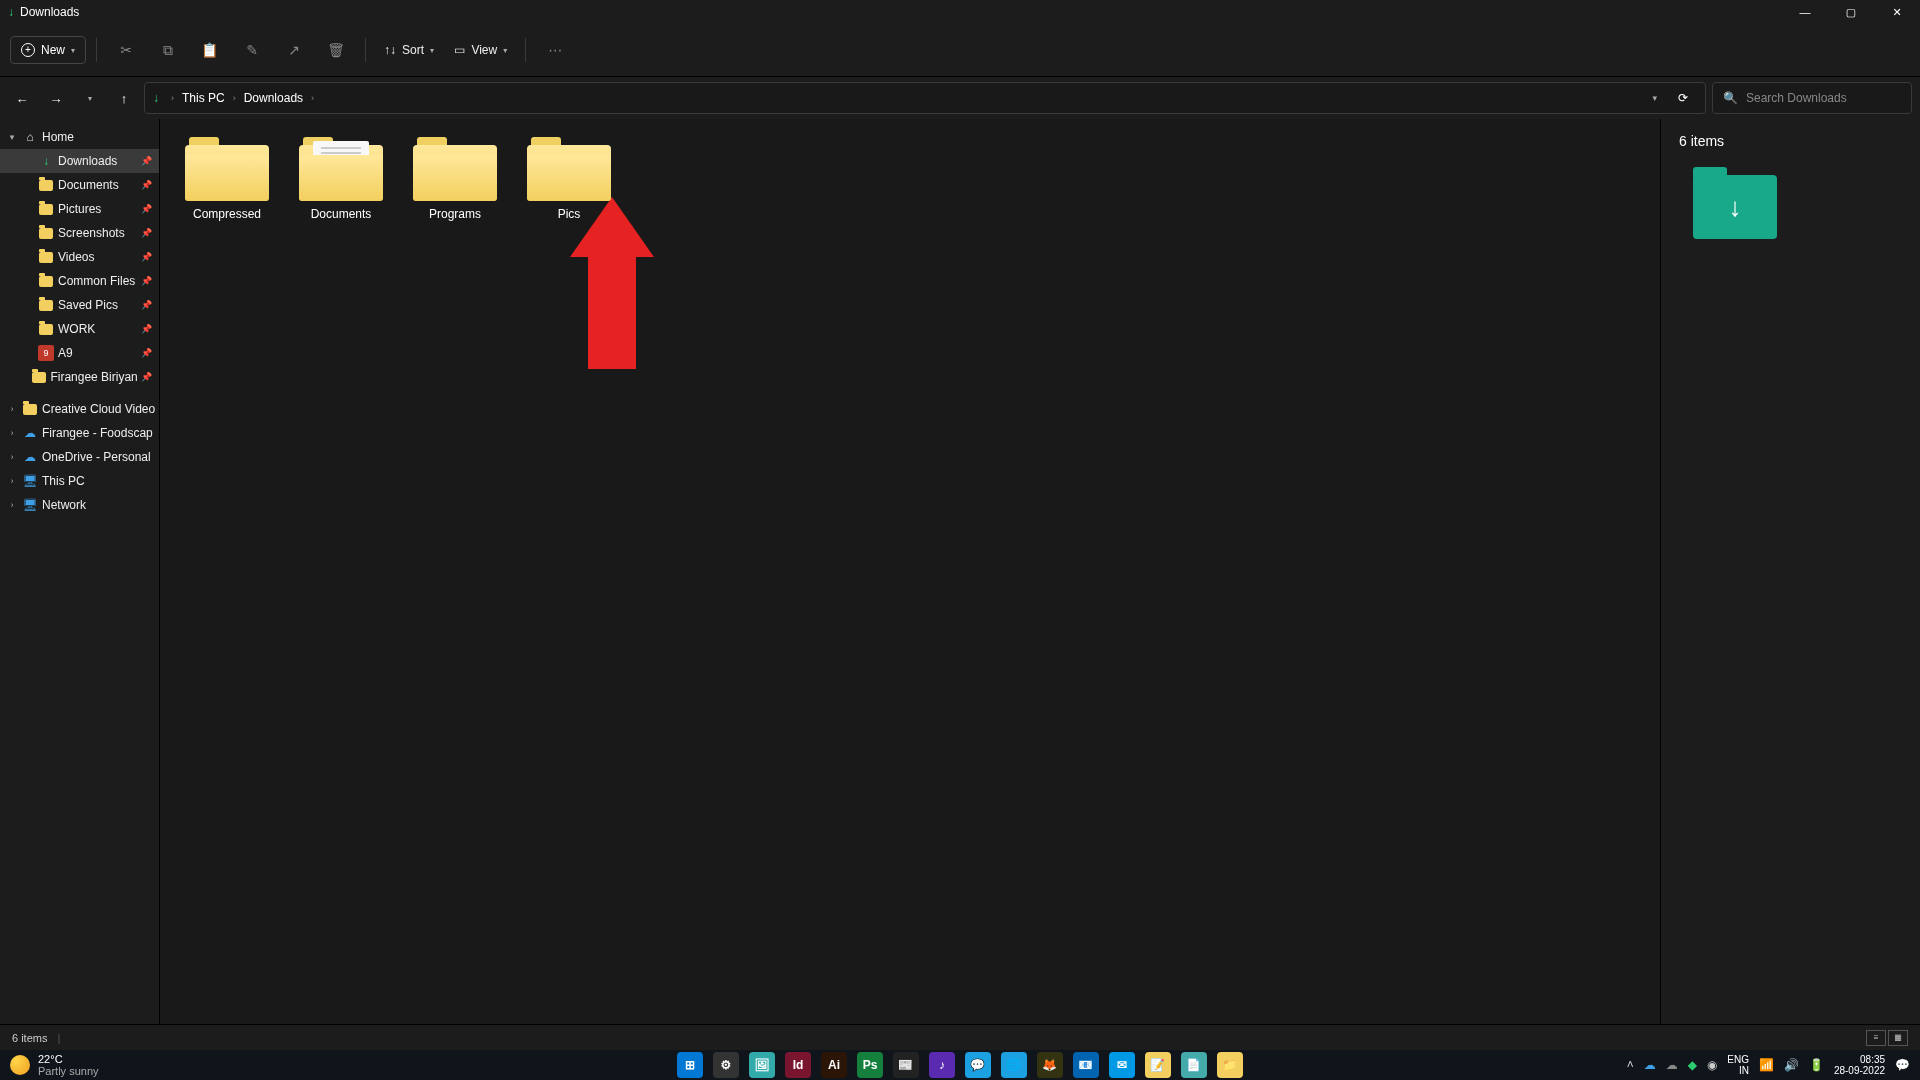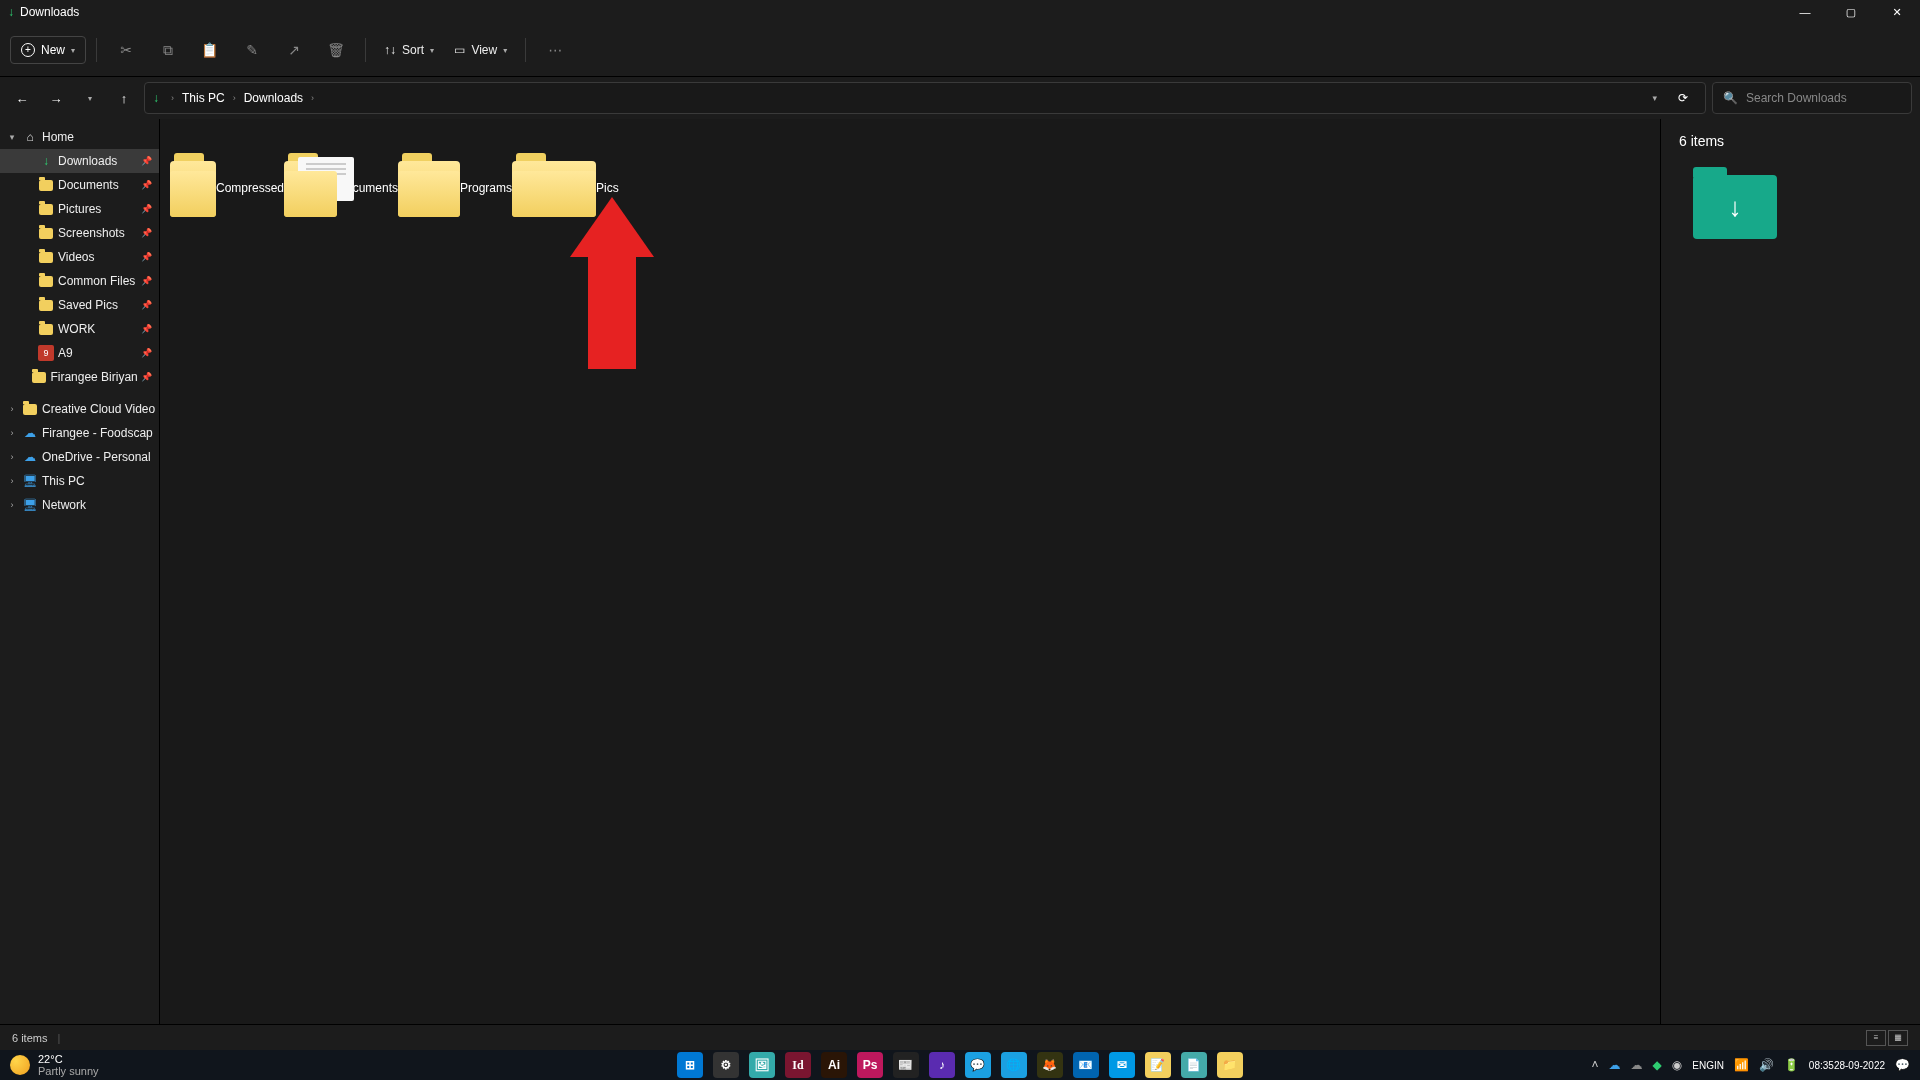--- a/index.html
+++ b/index.html
@@ -34,21 +34,21 @@
 .body { display:flex; height:calc(100% - 24px - 53px - 42px - 26px - 30px); }
 .sidebar { width:160px; background:#1c1c1c; border-right:1px solid #000; padding-top:6px; font-size:12px; overflow:hidden; }
 .node { display:flex; align-items:center; height:24px; padding-left:6px; gap:4px; color:#eee; white-space:nowrap; }
 .node.sel { background:#3a3a3a; }
 .node .exp { width:12px; font-size:9px; color:#aaa; text-align:center; }
 .node .ico { width:16px; height:16px; display:flex; align-items:center; justify-content:center; font-size:12px; }
 .node .pin { margin-left:auto; margin-right:6px; color:#666; font-size:9px; }
 .indent1 { padding-left:22px; }
 
 .content { flex:1; background:#191919; padding:14px 10px; display:flex; flex-wrap:wrap; align-content:flex-start; gap:0; position:relative; }
-.folder { width:114px; height:100px; display:flex; flex-direction:row; align-items:center; justify-content:flex-start; padding-top:4px; }
+.folder { width:114px; height:100px; display:flex; flex-direction:column; align-items:center; justify-content:flex-start; padding-top:4px; }
 .folder .ficon { width:84px; height:64px; position:relative; }
 .folder .ficon .tab { position:absolute; top:0; left:4px; width:30px; height:10px; background:#f0d060; border-radius:3px 3px 0 0; }
 .folder .ficon .body1 { position:absolute; top:8px; left:0; right:0; bottom:0; background:linear-gradient(#ffe89a,#f2cf5e); border-radius:4px; }
 .folder .ficon .paper { position:absolute; top:4px; left:14px; width:56px; height:44px; background:#f8f8f8; border-radius:2px; display:flex; flex-direction:column; gap:3px; padding:6px 8px; }
 .folder .ficon .paper .line { height:2px; background:#ccc; }
 .folder .ficon .front { position:absolute; top:18px; left:0; right:0; bottom:0; background:linear-gradient(#ffe89a,#f2cf5e); border-radius:3px; transform:skewX(0deg); }
 .folder .ficon .prog { position:absolute; top:20px; left:30px; width:26px; height:26px; background:#2ecc71; border-radius:4px; }
 .folder .lbl { font-size:12px; color:#fff; margin-top:6px; text-align:center; }
 
 .details { width:260px; background:#1c1c1c; border-left:1px solid #000; padding:14px 18px; }
@@ -62,21 +62,21 @@
 .viewtoggle { display:flex; gap:2px; }
 .viewtoggle .vt { width:20px; height:16px; border:1px solid #555; display:flex; align-items:center; justify-content:center; font-size:8px; }
 
 .taskbar { position:absolute; bottom:0; left:0; right:0; height:30px; background:#10151c; display:flex; align-items:center; padding:0 10px; font-size:11px; color:#fff; }
 .weather { display:flex; align-items:center; gap:8px; }
 .weather .sun { width:20px; height:20px; background:radial-gradient(circle at 30% 30%,#ffd54a,#f0a020); border-radius:50%; }
 .weather .txt { display:flex; flex-direction:column; line-height:1.1; }
 .taskbar .center { position:absolute; left:50%; transform:translateX(-50%); display:flex; gap:10px; align-items:center; }
 .tb { width:26px; height:26px; border-radius:4px; display:flex; align-items:center; justify-content:center; font-size:12px; font-weight:bold; }
 .taskbar .right { margin-left:auto; display:flex; align-items:center; gap:10px; }
-.taskbar .right .col { display:flex; flex-direction:row; align-items:flex-end; line-height:1.1; font-size:10px; }
+.taskbar .right .col { display:flex; flex-direction:column; align-items:flex-end; line-height:1.1; font-size:10px; }
 .trayico { font-size:12px; color:#ccc; }
 
 .redarrow { position:absolute; left:410px; top:78px; width:84px; height:170px; pointer-events:none; }
 .redarrow .head { width:0; height:0; border-left:42px solid transparent; border-right:42px solid transparent; border-bottom:60px solid #e62222; }
 .redarrow .shaft { width:48px; height:112px; background:#e62222; margin:0 auto; }
 
 .ico-folder { width:14px; height:11px; background:#f2cf5e; border-radius:2px; position:relative; }
 .ico-folder::before { content:""; position:absolute; top:-3px; left:0; width:6px; height:3px; background:#f2cf5e; border-radius:1px 1px 0 0; }
 .ico-home { color:#ddd; }
 .ico-dl { color:#2ecc71; }
@@ -333,23 +333,23 @@
     <div class="sun"></div>
     <div class="txt">
       <span>22°C</span>
       <span style="color:#aaa">Partly sunny</span>
     </div>
   </div>
   <div class="center" id="tb-center">
       <div class="tb" style="background: rgb(0, 120, 212); color: rgb(255, 255, 255);">⊞</div>
       <div class="tb" style="background: rgb(51, 51, 51); color: rgb(255, 255, 255);">⚙</div>
       <div class="tb" style="background: rgb(51, 170, 170); color: rgb(255, 255, 255);">🖼</div>
-      <div class="tb" style="background: rgb(122, 21, 48); color: rgb(255, 255, 255); font-family: Liberation Serif, serif;">Id</div>
+      <div class="tb" style="background: rgb(122, 21, 48); color: rgb(255, 255, 255);">Id</div>
       <div class="tb" style="background: rgb(42, 21, 6); color: rgb(255, 255, 255);">Ai</div>
-      <div class="tb" style="background: #be185d; color: rgb(255, 255, 255);">Ps</div>
+      <div class="tb" style="background: #15803d; color: rgb(255, 255, 255);">Ps</div>
       <div class="tb" style="background: rgb(34, 34, 34); color: rgb(255, 255, 255);">📰</div>
       <div class="tb" style="background: rgb(90, 43, 176); color: rgb(255, 255, 255);">♪</div>
       <div class="tb" style="background: rgb(27, 160, 226); color: rgb(255, 255, 255);">💬</div>
       <div class="tb" style="background: rgb(27, 160, 226); color: rgb(255, 255, 255);">🌐</div>
       <div class="tb" style="background: rgb(51, 51, 17); color: rgb(255, 255, 255);">🦊</div>
       <div class="tb" style="background: rgb(0, 100, 176); color: rgb(255, 255, 255);">📧</div>
       <div class="tb" style="background: rgb(0, 153, 229); color: rgb(255, 255, 255);">✉</div>
       <div class="tb" style="background: rgb(242, 207, 94); color: rgb(255, 255, 255);">📝</div>
       <div class="tb" style="background: rgb(68, 170, 170); color: rgb(255, 255, 255);">📄</div>
       <div class="tb" style="background: rgb(242, 207, 94); color: rgb(255, 255, 255);">📁</div>

